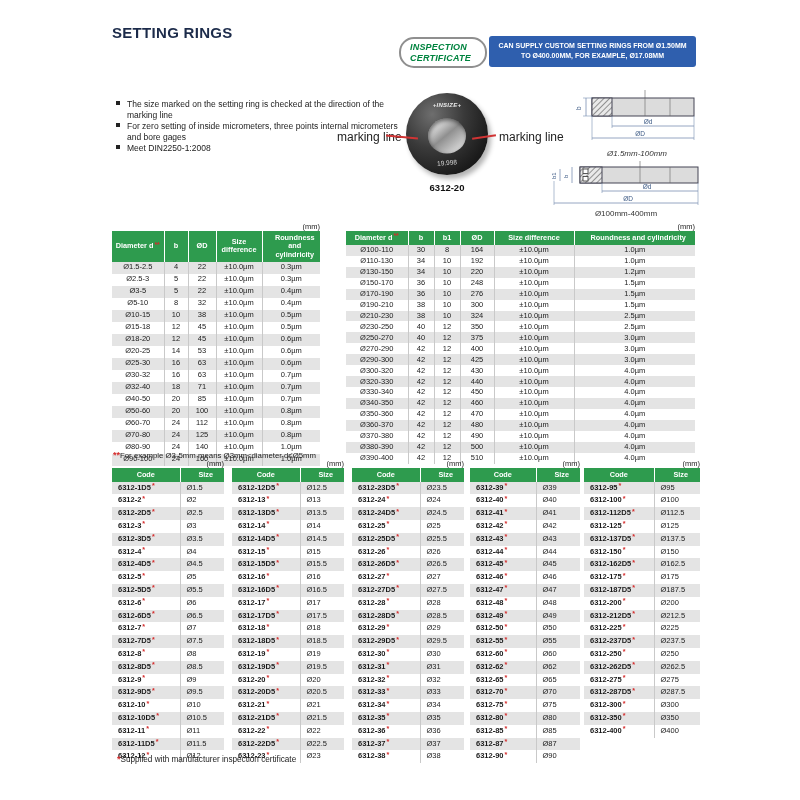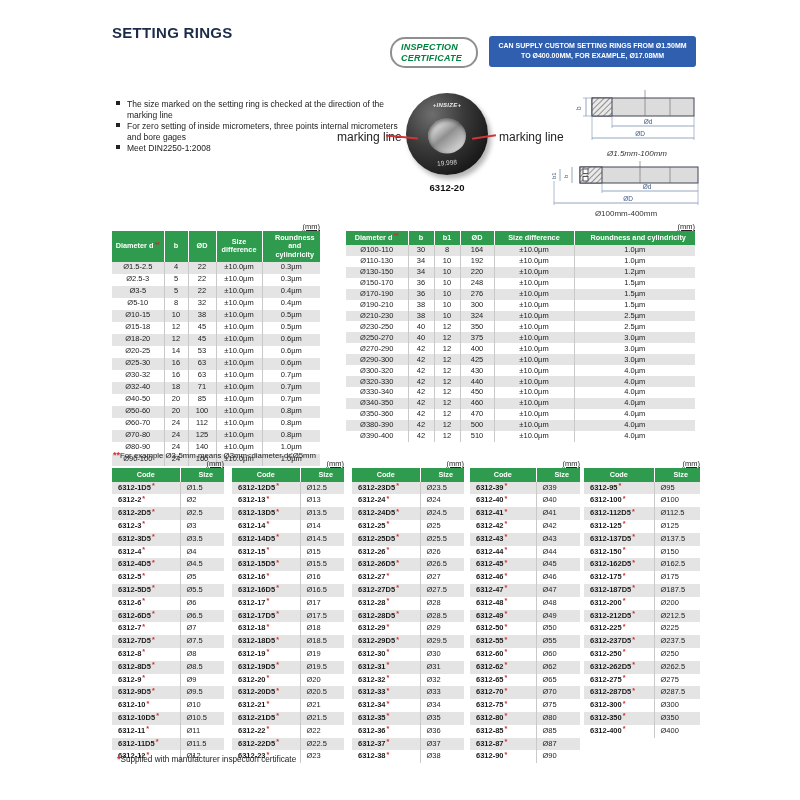--- a/index.html
+++ b/index.html
@@ -3,21 +3,21 @@
 <meta charset="utf-8">
 <style>
   * { margin:0; padding:0; box-sizing:border-box; }
   html,body { background:#fff; }
   body { font-family:"Liberation Sans", sans-serif; }
   .page { position:relative; width:800px; height:800px; background:#ffffff; overflow:hidden; }
   .abs { position:absolute; }
 
   .page-title { left:112px; top:24px; font-size:15px; font-weight:bold; color:#1c2b4a; letter-spacing:.3px; }
 
-  .cert-badge { left:390px; top:37px; width:88px; height:31px; border:2px solid #8f8f8f; border-radius:15px;
+  .cert-badge { left:399px; top:37px; width:88px; height:31px; border:2px solid #8f8f8f; border-radius:15px;
     padding:3px 0 0 9px; background:#fff; }
   .cert-badge .ln { font-size:9px; font-weight:bold; font-style:italic; color:#00843f; line-height:11px; letter-spacing:.2px; }
 
   .banner { left:489px; top:36px; width:207px; height:31px; background:#2f5fae; border-radius:3px;
     color:#fff; font-size:7px; font-weight:bold; text-align:center; padding-top:5px; line-height:10px; }
 
   .features { left:116px; top:99px; width:292px; }
   .feature { position:relative; font-size:8.5px; color:#222; line-height:10.5px; padding-left:11px; margin-bottom:1px; }
   .feature .bullet { position:absolute; left:0; top:2px; width:4px; height:4px; background:#222; }
 
@@ -33,21 +33,21 @@
   .ring-size { position:absolute; left:0; right:0; bottom:9px; text-align:center; color:#dcdcdc; font-size:6.5px; transform:rotate(-5deg); }
   .model-caption { left:406px; top:182px; width:82px; text-align:center; font-size:9.5px; font-weight:bold; color:#111; }
 
   .mark-label { font-size:12px; color:#222; }
   .leader { height:1.5px; background:#d03434; }
 
   
   .drawing-caption { font-size:8px; color:#333; text-align:center; }
 
   
-  .unit { font-size:7.5px; color:#222; text-align:right;text-decoration:underline; }
+  .unit { font-size:7.5px; color:#222; text-align:right; }
   table { border-collapse:collapse; table-layout:fixed; width:100%; }
   th { background:#2e9b4e; color:#fff; font-weight:bold; font-size:7.3px; line-height:8.6px; padding:2.5px 1px; border-right:1px solid #ffffff; text-align:center; vertical-align:middle; }
   th:last-child { border-right:none;padding-left:8px; }
   td { font-size:7.5px; color:#1a1a1a; text-align:center; line-height:8.8px; border-right:1px solid #c9c9c9; vertical-align:middle; }
   td:last-child { border-right:none; }
   tbody tr:nth-child(odd)  { background:#e4e4e4; }
   tbody tr:nth-child(even) { background:#ffffff; }
   .spec-sm td { padding:1.6px 1px; }
   .spec-lg td { padding:1.1px 1px; }
   .code-tbl td { text-align:left; padding:2px 2px 2px 6px; }
@@ -435,20 +435,36 @@
           </tr>
           <tr>
             <td>Ø350-360</td>
             <td>42</td>
             <td>12</td>
             <td>470</td>
             <td>±10.0µm</td>
             <td>4.0µm</td>
           </tr>
           <tr>
+            <td>Ø360-370</td>
+            <td>42</td>
+            <td>12</td>
+            <td>480</td>
+            <td>±10.0µm</td>
+            <td>4.0µm</td>
+          </tr>
+          <tr>
+            <td>Ø370-380</td>
+            <td>42</td>
+            <td>12</td>
+            <td>490</td>
+            <td>±10.0µm</td>
+            <td>4.0µm</td>
+          </tr>
+          <tr>
             <td>Ø380-390</td>
             <td>42</td>
             <td>12</td>
             <td>500</td>
             <td>±10.0µm</td>
             <td>4.0µm</td>
           </tr>
           <tr>
             <td>Ø390-400</td>
             <td>42</td>

